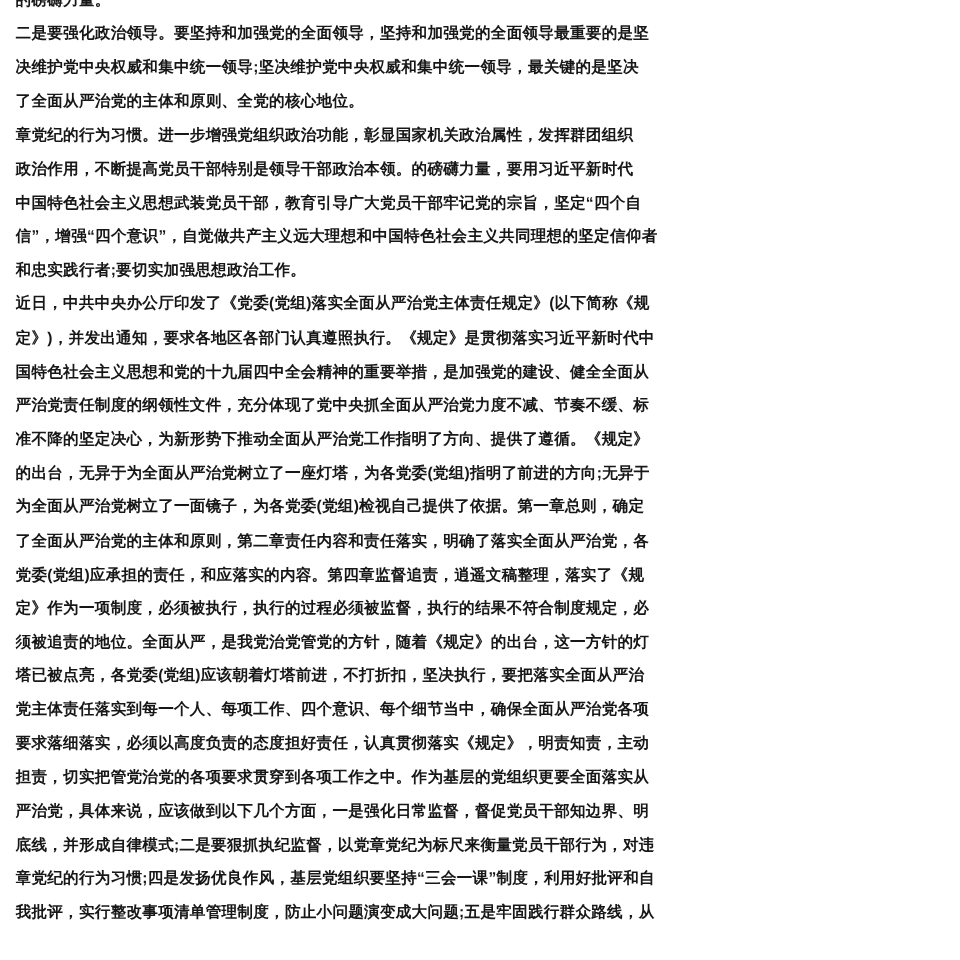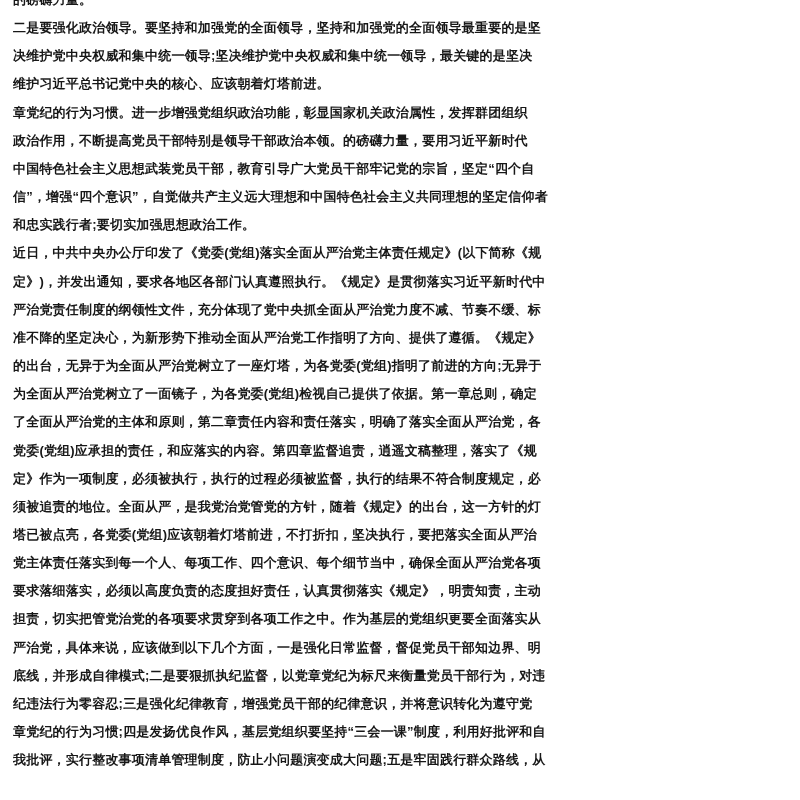--- a/index.html
+++ b/index.html
@@ -27,38 +27,38 @@
     font-weight: 700;
   }
 </style>
 </head>
 <body>
 
 <div class="page">
   <div class="text-line">的磅礴力量。</div>
   <div class="text-line">二是要强化政治领导。要坚持和加强党的全面领导，坚持和加强党的全面领导最重要的是坚</div>
   <div class="text-line">决维护党中央权威和集中统一领导;坚决维护党中央权威和集中统一领导，最关键的是坚决</div>
-  <div class="text-line">维护习近平总书记党中央的核心、应该朝着灯塔前进。</div>
+  <div class="text-line">了全面从严治党的主体和原则、全党的核心地位。</div>
   <div class="text-line">章党纪的行为习惯。进一步增强党组织政治功能，彰显国家机关政治属性，发挥群团组织</div>
   <div class="text-line">政治作用，不断提高党员干部特别是领导干部政治本领。的磅礴力量，要用习近平新时代</div>
   <div class="text-line">中国特色社会主义思想武装党员干部，教育引导广大党员干部牢记党的宗旨，坚定“四个自</div>
   <div class="text-line">信”，增强“四个意识”，自觉做共产主义远大理想和中国特色社会主义共同理想的坚定信仰者</div>
   <div class="text-line">和忠实践行者;要切实加强思想政治工作。</div>
   <div class="text-line">近日，中共中央办公厅印发了《党委(党组)落实全面从严治党主体责任规定》(以下简称《规</div>
   <div class="text-line">定》)，并发出通知，要求各地区各部门认真遵照执行。《规定》是贯彻落实习近平新时代中</div>
+  <div class="text-line">国特色社会主义思想和党的十九届四中全会精神的重要举措，是加强党的建设、健全全面从</div>
   <div class="text-line">严治党责任制度的纲领性文件，充分体现了党中央抓全面从严治党力度不减、节奏不缓、标</div>
   <div class="text-line">准不降的坚定决心，为新形势下推动全面从严治党工作指明了方向、提供了遵循。《规定》</div>
   <div class="text-line">的出台，无异于为全面从严治党树立了一座灯塔，为各党委(党组)指明了前进的方向;无异于</div>
   <div class="text-line">为全面从严治党树立了一面镜子，为各党委(党组)检视自己提供了依据。第一章总则，确定</div>
   <div class="text-line">了全面从严治党的主体和原则，第二章责任内容和责任落实，明确了落实全面从严治党，各</div>
   <div class="text-line">党委(党组)应承担的责任，和应落实的内容。第四章监督追责，逍遥文稿整理，落实了《规</div>
   <div class="text-line">定》作为一项制度，必须被执行，执行的过程必须被监督，执行的结果不符合制度规定，必</div>
   <div class="text-line">须被追责的地位。全面从严，是我党治党管党的方针，随着《规定》的出台，这一方针的灯</div>
   <div class="text-line">塔已被点亮，各党委(党组)应该朝着灯塔前进，不打折扣，坚决执行，要把落实全面从严治</div>
   <div class="text-line">党主体责任落实到每一个人、每项工作、四个意识、每个细节当中，确保全面从严治党各项</div>
   <div class="text-line">要求落细落实，必须以高度负责的态度担好责任，认真贯彻落实《规定》，明责知责，主动</div>
   <div class="text-line">担责，切实把管党治党的各项要求贯穿到各项工作之中。作为基层的党组织更要全面落实从</div>
   <div class="text-line">严治党，具体来说，应该做到以下几个方面，一是强化日常监督，督促党员干部知边界、明</div>
   <div class="text-line">底线，并形成自律模式;二是要狠抓执纪监督，以党章党纪为标尺来衡量党员干部行为，对违</div>
-  <div class="text-line">纪违法行为零容忍;三是强化纪律教育，增强党员干部的纪律意识，并将意识转化为遵守党</div>
   <div class="text-line">章党纪的行为习惯;四是发扬优良作风，基层党组织要坚持“三会一课”制度，利用好批评和自</div>
   <div class="text-line">我批评，实行整改事项清单管理制度，防止小问题演变成大问题;五是牢固践行群众路线，从</div>
 </div>
 
 </body></html>

